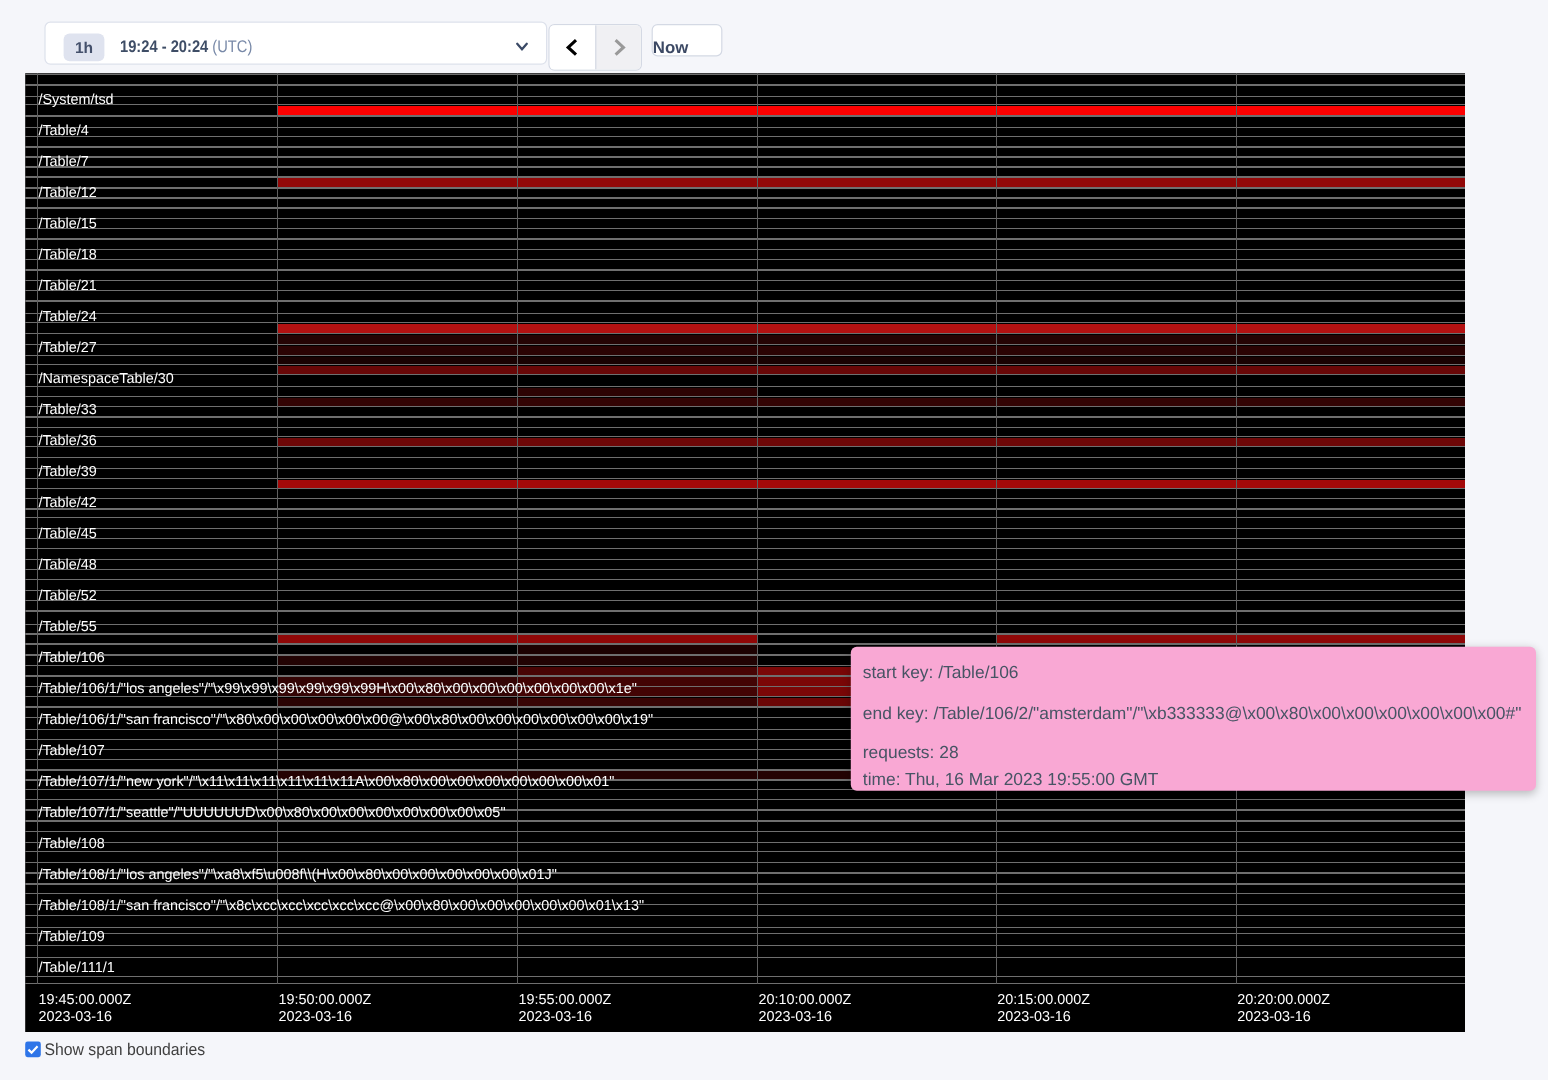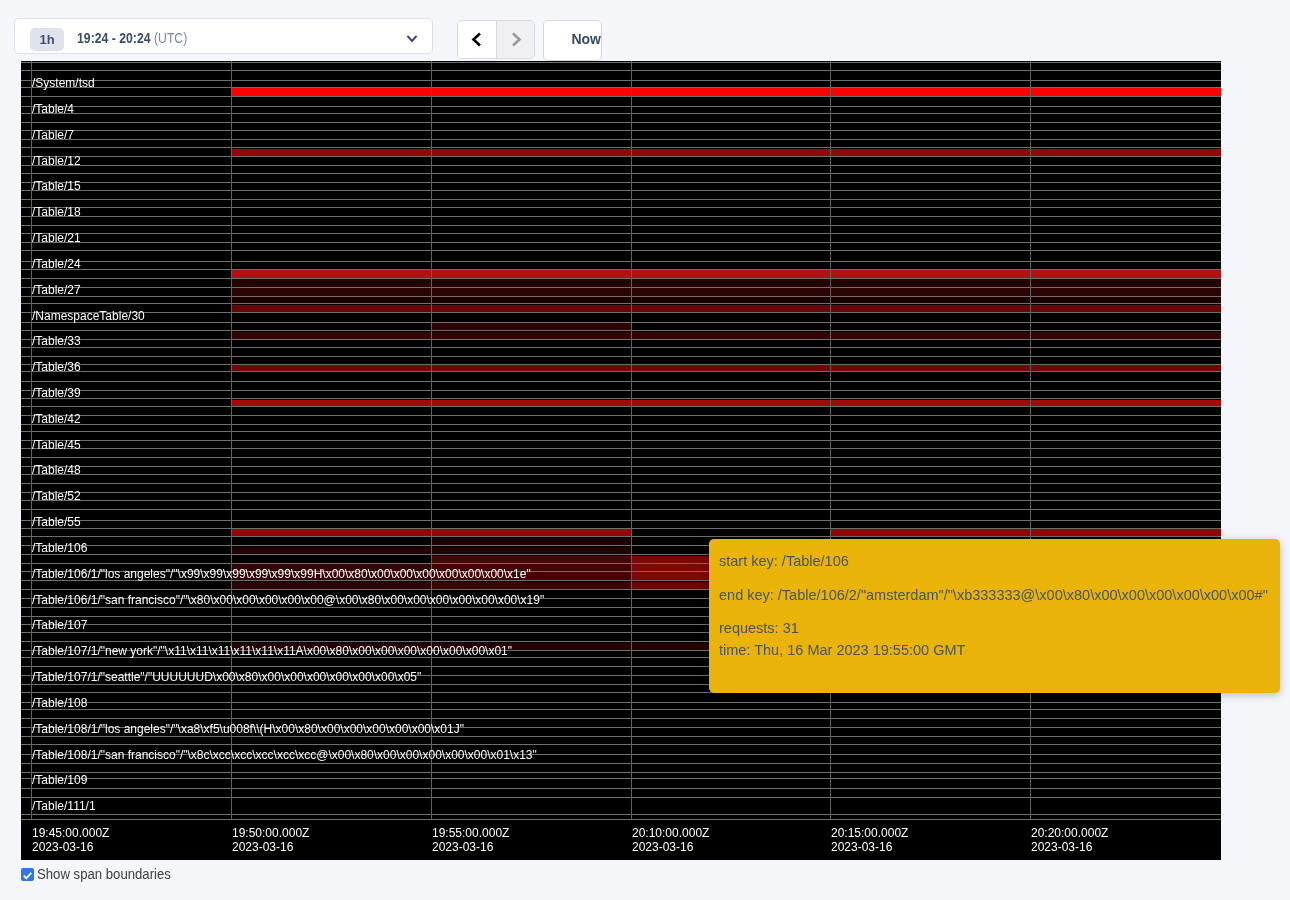--- a/index.html
+++ b/index.html
@@ -1,25 +1,25 @@
 <!DOCTYPE html>
 <html><head><meta charset="utf-8"><style>
 * { margin:0; padding:0; box-sizing:border-box; }
 html,body { width:1290px; height:900px; background:#f5f6fa; font-family:"Liberation Sans",sans-serif; position:relative; overflow:hidden; }
-.selector { position:absolute; left:14px; top:18px; width:419px; height:36px; background:#fff; border:1px solid #dde1eb; border-radius:5px; }
+.selector { position:absolute; left:37px; top:18px; width:419px; height:36px; background:#fff; border:1px solid #dde1eb; border-radius:5px; }
 .badge { position:absolute; left:15px; top:9px; width:34px; height:23px; background:#dfe3ef; border-radius:5px; color:#44506b; font-size:13px; font-weight:bold; text-align:center; line-height:23px; }
 .trange { position:absolute; left:62px; top:0; height:37px; line-height:38px; font-size:14px; font-weight:bold; color:#3e4d66; transform:scaleX(.875); transform-origin:0 50%; white-space:nowrap; }
 .trange .utc { font-weight:normal; color:#7889a8; }
 .chev { position:absolute; right:14px; top:15px; }
 .btngroup { position:absolute; left:457px; top:20px; width:78px; height:39px; border:1px solid #d4d9e4; border-radius:5px; background:#fff; overflow:hidden; }
 .bleft { position:absolute; left:0; top:0; width:38px; height:37px; background:#fff; }
 .bright { position:absolute; left:38px; top:0; width:39px; height:37px; background:#f0f0f3; border-left:1px solid #d4d9e4; }
 .arr { position:absolute; left:12px; top:11px; }
-.now { position:absolute; left:543px; top:20px; width:59px; height:41px; border:1px solid #d4d9e4; border-radius:5px; background:#fff; color:#3c4964; font-size:14px; font-weight:bold; text-align:right; line-height:37px; }
-.tooltip { position:absolute; left:709px; top:539px; width:571px; height:154px; background:#eab308; border-radius:5px; box-shadow:0 2px 8px rgba(0,0,0,.25); font-size:14.5px; color:#475464; }
+.now { position:absolute; left:543px; top:20px; width:59px; height:27px; border:1px solid #d4d9e4; border-radius:5px; background:#fff; color:#3c4964; font-size:14px; font-weight:bold; text-align:left; line-height:37px; }
+.tooltip { position:absolute; left:709px; top:539px; width:571px; height:120px; background:#f9a8d4; border-radius:5px; box-shadow:0 2px 8px rgba(0,0,0,.25); font-size:14.5px; color:#475464; }
 .tooltip div { position:absolute; left:10px; white-space:pre; }
 .cbrow { position:absolute; left:21px; top:867px; }
 .cbox { position:absolute; left:0; top:1px; width:13px; height:13px; background:#2e75e8; border-radius:2px; }
 .cblabel { position:absolute; left:16px; top:-1px; font-size:14px; color:#404040; white-space:nowrap; transform:scaleX(.94); transform-origin:0 0; }
 svg text { font-family:"Liberation Sans",sans-serif; }
 </style></head><body>
 <div class="selector">
   <div class="badge">1h</div>
   <div class="trange">19:24 - 20:24 <span class="utc">(UTC)</span></div>
   <svg class="chev" width="12" height="10" viewBox="0 0 12 10">
@@ -205,20 +205,20 @@
       <text x="611" y="790">2023-03-16</text>
       <text x="810" y="775.5">20:15:00.000Z</text>
       <text x="810" y="790">2023-03-16</text>
       <text x="1010" y="775.5">20:20:00.000Z</text>
       <text x="1010" y="790">2023-03-16</text>
     </g>
 </svg>
 <div class="tooltip">
   <div style="top:14px">start key: /Table/106</div>
   <div style="top:48px">end key: /Table/106/2/"amsterdam"/"\xb333333@\x00\x80\x00\x00\x00\x00\x00\x00#"</div>
-  <div style="top:81px">requests: 31</div>
+  <div style="top:81px">requests: 28</div>
   <div style="top:103px">time: Thu, 16 Mar 2023 19:55:00 GMT</div>
 </div>
 <div class="cbrow">
   <div class="cbox"><svg width="13" height="13" viewBox="0 0 13 13">
         <path d="M2.7 6.7 L5.3 9.2 L10.3 3.8" fill="none" stroke="#fff" stroke-width="1.8"></path>
       </svg></div>
   <div class="cblabel">Show span boundaries</div>
 </div>
 </body></html>

